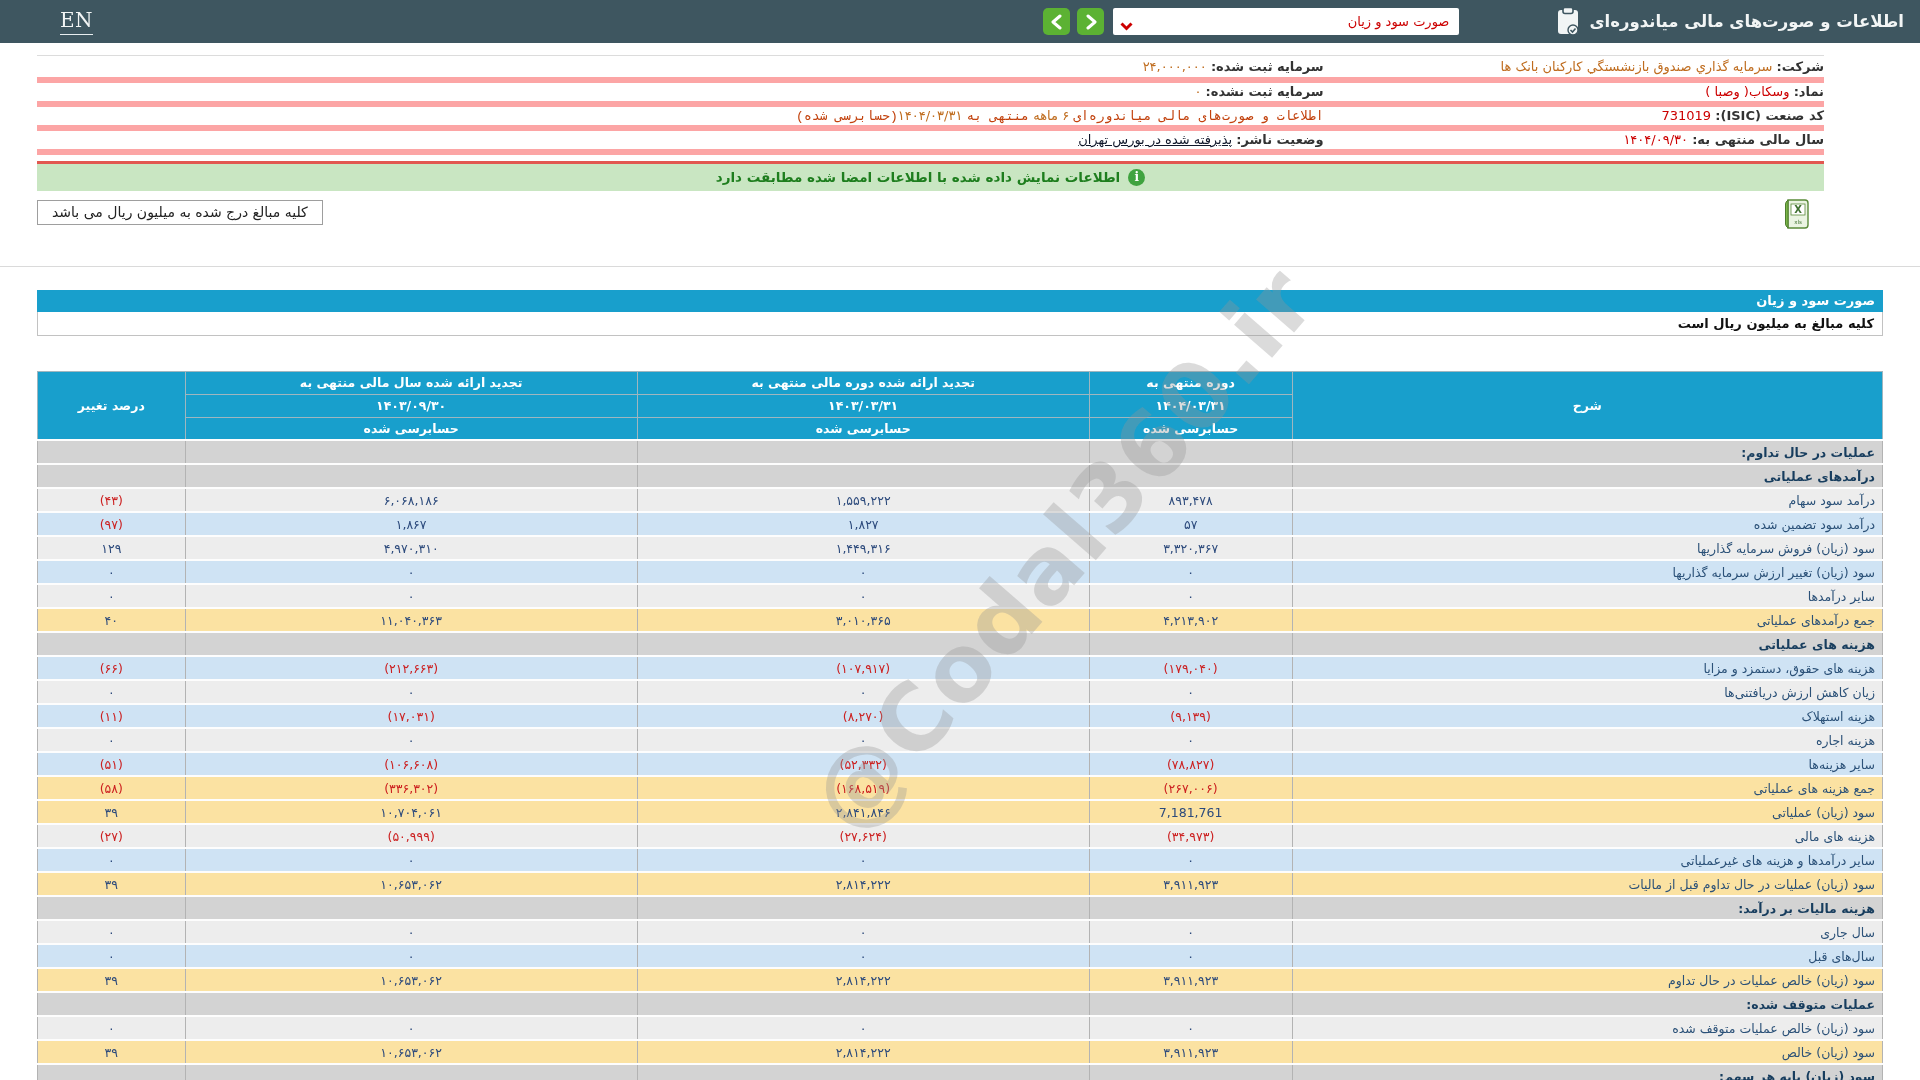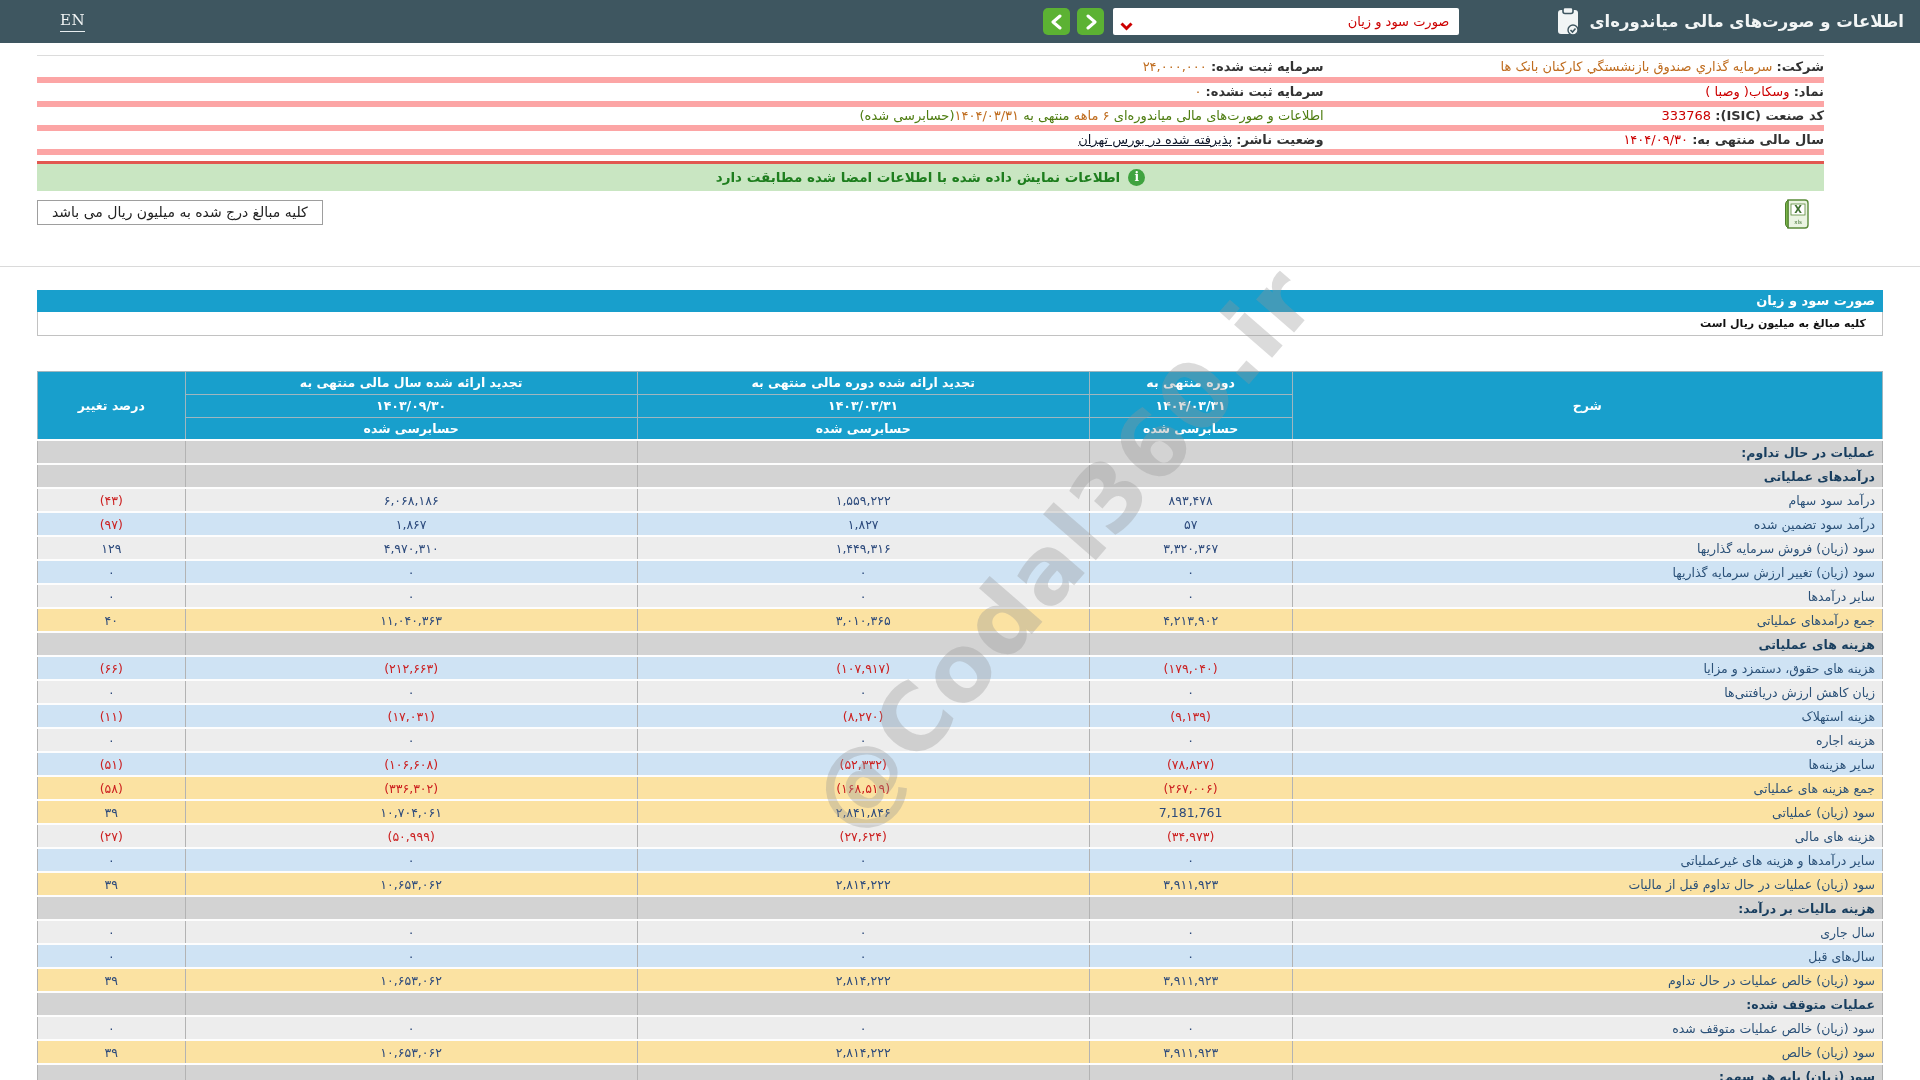--- a/index.html
+++ b/index.html
@@ -12,54 +12,54 @@
   .nav-title-group { display:flex; align-items:center; gap:9px; }
   .nav-title { color:#f2f5f5; font-size:16.5px; font-weight:bold; }
   .clipboard-icon { width:24px; height:29px; position:relative; }
   .select-box { position:relative; width:346px; height:27px; background:#fff; border-radius:2px; margin-right:97px;
                 display:flex; align-items:center; cursor:pointer; }
   .select-box .sel-text { color:#cc0000; font-size:13px; padding-right:10px; width:100%; text-align:right; }
   .select-box .chev-down { position:absolute; left:7px; top:8px; }
   .nav-btns { display:flex; gap:7px; margin-right:9px; }
   .nav-btn { width:27px; height:27px; background:#5cb233; border-radius:5px; display:flex; align-items:center; justify-content:center; cursor:pointer; }
   .nav-spacer { flex:1; }
-  .en-link { color:#f2f5f5; font-size:15px; font-family:"DejaVu Serif", serif; border-bottom:1px solid #e8eef0;
+  .en-link { color:#f2f5f5; font-size:20px; font-family:"DejaVu Serif", serif; border-bottom:1px solid #e8eef0;
              padding-bottom:2px; margin-left:44px; cursor:pointer; letter-spacing:0.5px; }
 
   
   .head-wrap { margin:12px 96px 0 37px; }
   .info-table { width:100%; border-collapse:collapse; font-size:13px; }
   .info-table td { border-bottom:6px solid #fca5a5; height:24px; vertical-align:middle; text-align:right; padding-left:6px; }
   .info-table tr:first-child td { border-top:1px solid #dcdcdc; }
   .cell-r { width:28%; }
   .cell-l { width:72%; }
   .fld-label { color:#333; font-weight:bold; }
   .v-orange { color:#bf6c1e; }
   .v-red { color:#cc0000; }
   .v-blue { color:#0f172a;text-decoration:underline; }
-  .v-dark { color:#4d7c0f; }
+  .v-dark { color:#c2410c;font-family:Liberation Mono, monospace; }
 
   .red-line { height:3px; background:#e25750; margin:6px 0 0; }
   .notice-bar { height:27px; background:#c9e6c2; display:flex; align-items:center; justify-content:center; gap:8px; }
   .notice-text { color:#1e7e1e; font-size:13.5px; font-weight:bold; }
   .info-icon { width:17px; height:17px; border-radius:50%; background:#3fa33f; color:#fff; font-size:12px; font-weight:bold;
                display:flex; align-items:center; justify-content:center; font-family:"DejaVu Serif", serif; }
 
   .units-row { margin-top:7px; display:flex; align-items:flex-start; min-height:40px; position:relative; }
   .excel-icon { margin-right:13px; cursor:pointer; }
   .units-box { position:absolute; left:0; top:2px; border:1px solid #9e9e9e; background:#fff; padding:3px 14px 4px;
                font-size:14px; color:#222; }
   .full-divider { border-top:1px solid #dadada; margin-top:28px; }
 
   
   .stmt-wrap { margin:23px 37px 0; position:relative; }
   .stmt-title-bar { height:22px; background:#189fcc; color:#fff; font-size:13px; font-weight:bold;
                     display:flex; align-items:center; padding:0 8px; }
   .stmt-units-bar { height:24px; border:1px solid #c2c2c2; border-top:none; background:#fff; color:#111;
-                    font-size:11px; font-weight:bold; display:flex; align-items:center; padding:0 16px; }
+                    font-size:13px; font-weight:bold; display:flex; align-items:center; padding:0 8px; }
   .table-gap { height:35px; }
 
   table.pl { width:100%; border-collapse:collapse; table-layout:fixed; font-size:12.5px; }
   table.pl thead th { background:#189fcc; color:#fff; font-weight:bold; font-size:12.5px; height:23px;
                       border:1px solid #9fb6bf; text-align:center; vertical-align:middle; padding:1px 4px; }
   table.pl td { height:24px; border-left:1px solid #b3b3b3; border-right:1px solid #b3b3b3;
                 border-top:2px solid #fdfdfd; border-bottom:1px solid #e3e3e3; vertical-align:middle; }
   .c-label { text-align:right; padding:0 7px; color:#2b5178; }
   .c-num, .c-pct { text-align:center; color:#2c4a7c; direction:rtl; }
   td.neg { color:#cc2020; }
@@ -134,21 +134,21 @@
           <span class="v-red">وسکاب( وصبا )</span>
         </td>
         <td>
           <span class="fld-label">سرمایه ثبت نشده:</span>
           <span class="v-orange">۰</span>
         </td>
       </tr>
       <tr>
         <td>
           <span class="fld-label">کد صنعت (ISIC):</span>
-          <span class="v-red">333768</span>
+          <span class="v-red">731019</span>
         </td>
         <td>
           <span class="v-dark">اطلاعات و صورت‌های مالی میاندوره‌ای</span>
           <span class="v-orange">۶ ماهه</span>
           <span class="v-dark">منتهی به</span>
           <span class="v-orange">۱۴۰۴/۰۳/۳۱</span><span class="v-dark">(حسابرسی شده)</span>
         </td>
       </tr>
       <tr>
         <td>

